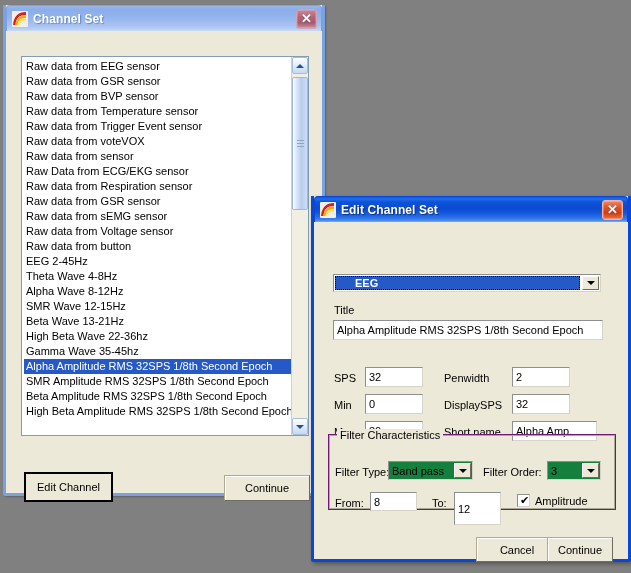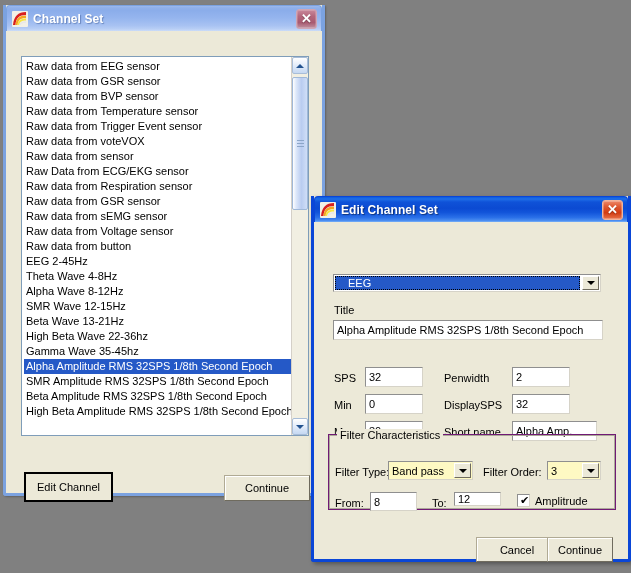--- a/index.html
+++ b/index.html
@@ -284,25 +284,26 @@
     display: flex;
     align-items: stretch;
   }
   #channel-combo .combo-value {
     flex: 1 1 auto;
     background: #2559c7;
     color: #ffffff;
     font-size: 11px;
     display: flex;
     align-items: center;
-    padding-left: 13px;
+    padding-left: 20px;
     margin: 1px;
     outline: 1px dotted #000;
     outline-offset: -1px;
     box-sizing: border-box;
+    font-weight: bold;
   }
   .combo-arrow-btn {
     flex: 0 0 17px;
     background: #ece9d8;
     border: 1px solid #ffffff;
     border-right-color: #6f6b5e;
     border-bottom-color: #6f6b5e;
     box-sizing: border-box;
     display: flex;
     align-items: center;
@@ -311,21 +312,21 @@
   }
   .combo-arrow {
     width: 0; height: 0;
     border-left: 4px solid transparent;
     border-right: 4px solid transparent;
     border-top: 4px solid #000;
   }
 
   .combo {
     position: absolute;
-    background: #fef9c3;
+    background: #15803d;
     border: 1px solid #8f8f8f;
     border-right-color: #d6d3c8;
     border-bottom-color: #d6d3c8;
     box-sizing: border-box;
     display: flex;
     align-items: stretch;
   }
   .combo .combo-text {
     flex: 1 1 auto;
     font-size: 11px;
@@ -523,21 +524,21 @@
       <span class="combo-text">3</span>
       <span class="combo-arrow-btn">
         <span class="combo-arrow"></span>
       </span>
     </div>
 
     <div class="label" style="left:21px; top:275px;">From:</div>
     <div class="field" style="left:56px; top:270px; width:47px; height:19px;">8</div>
 
     <div class="label" style="left:118px; top:275px;">To:</div>
-    <div class="field" style="left:140px; top:270px; width:47px; height:14px;">12</div>
+    <div class="field" style="left:140px; top:270px; width:47px; height:33px;">12</div>
 
     <div class="checkbox-row" style="left:203px; top:272px;">
       <span class="checkbox">
         <span class="tick">✔</span>
       </span>
       <span class="label" style="position:static;">Amplitrude</span>
     </div>
 
     <div class="btn" id="cancel-button">Cancel</div>
     <div class="btn" id="continue-button-2">Continue</div>

